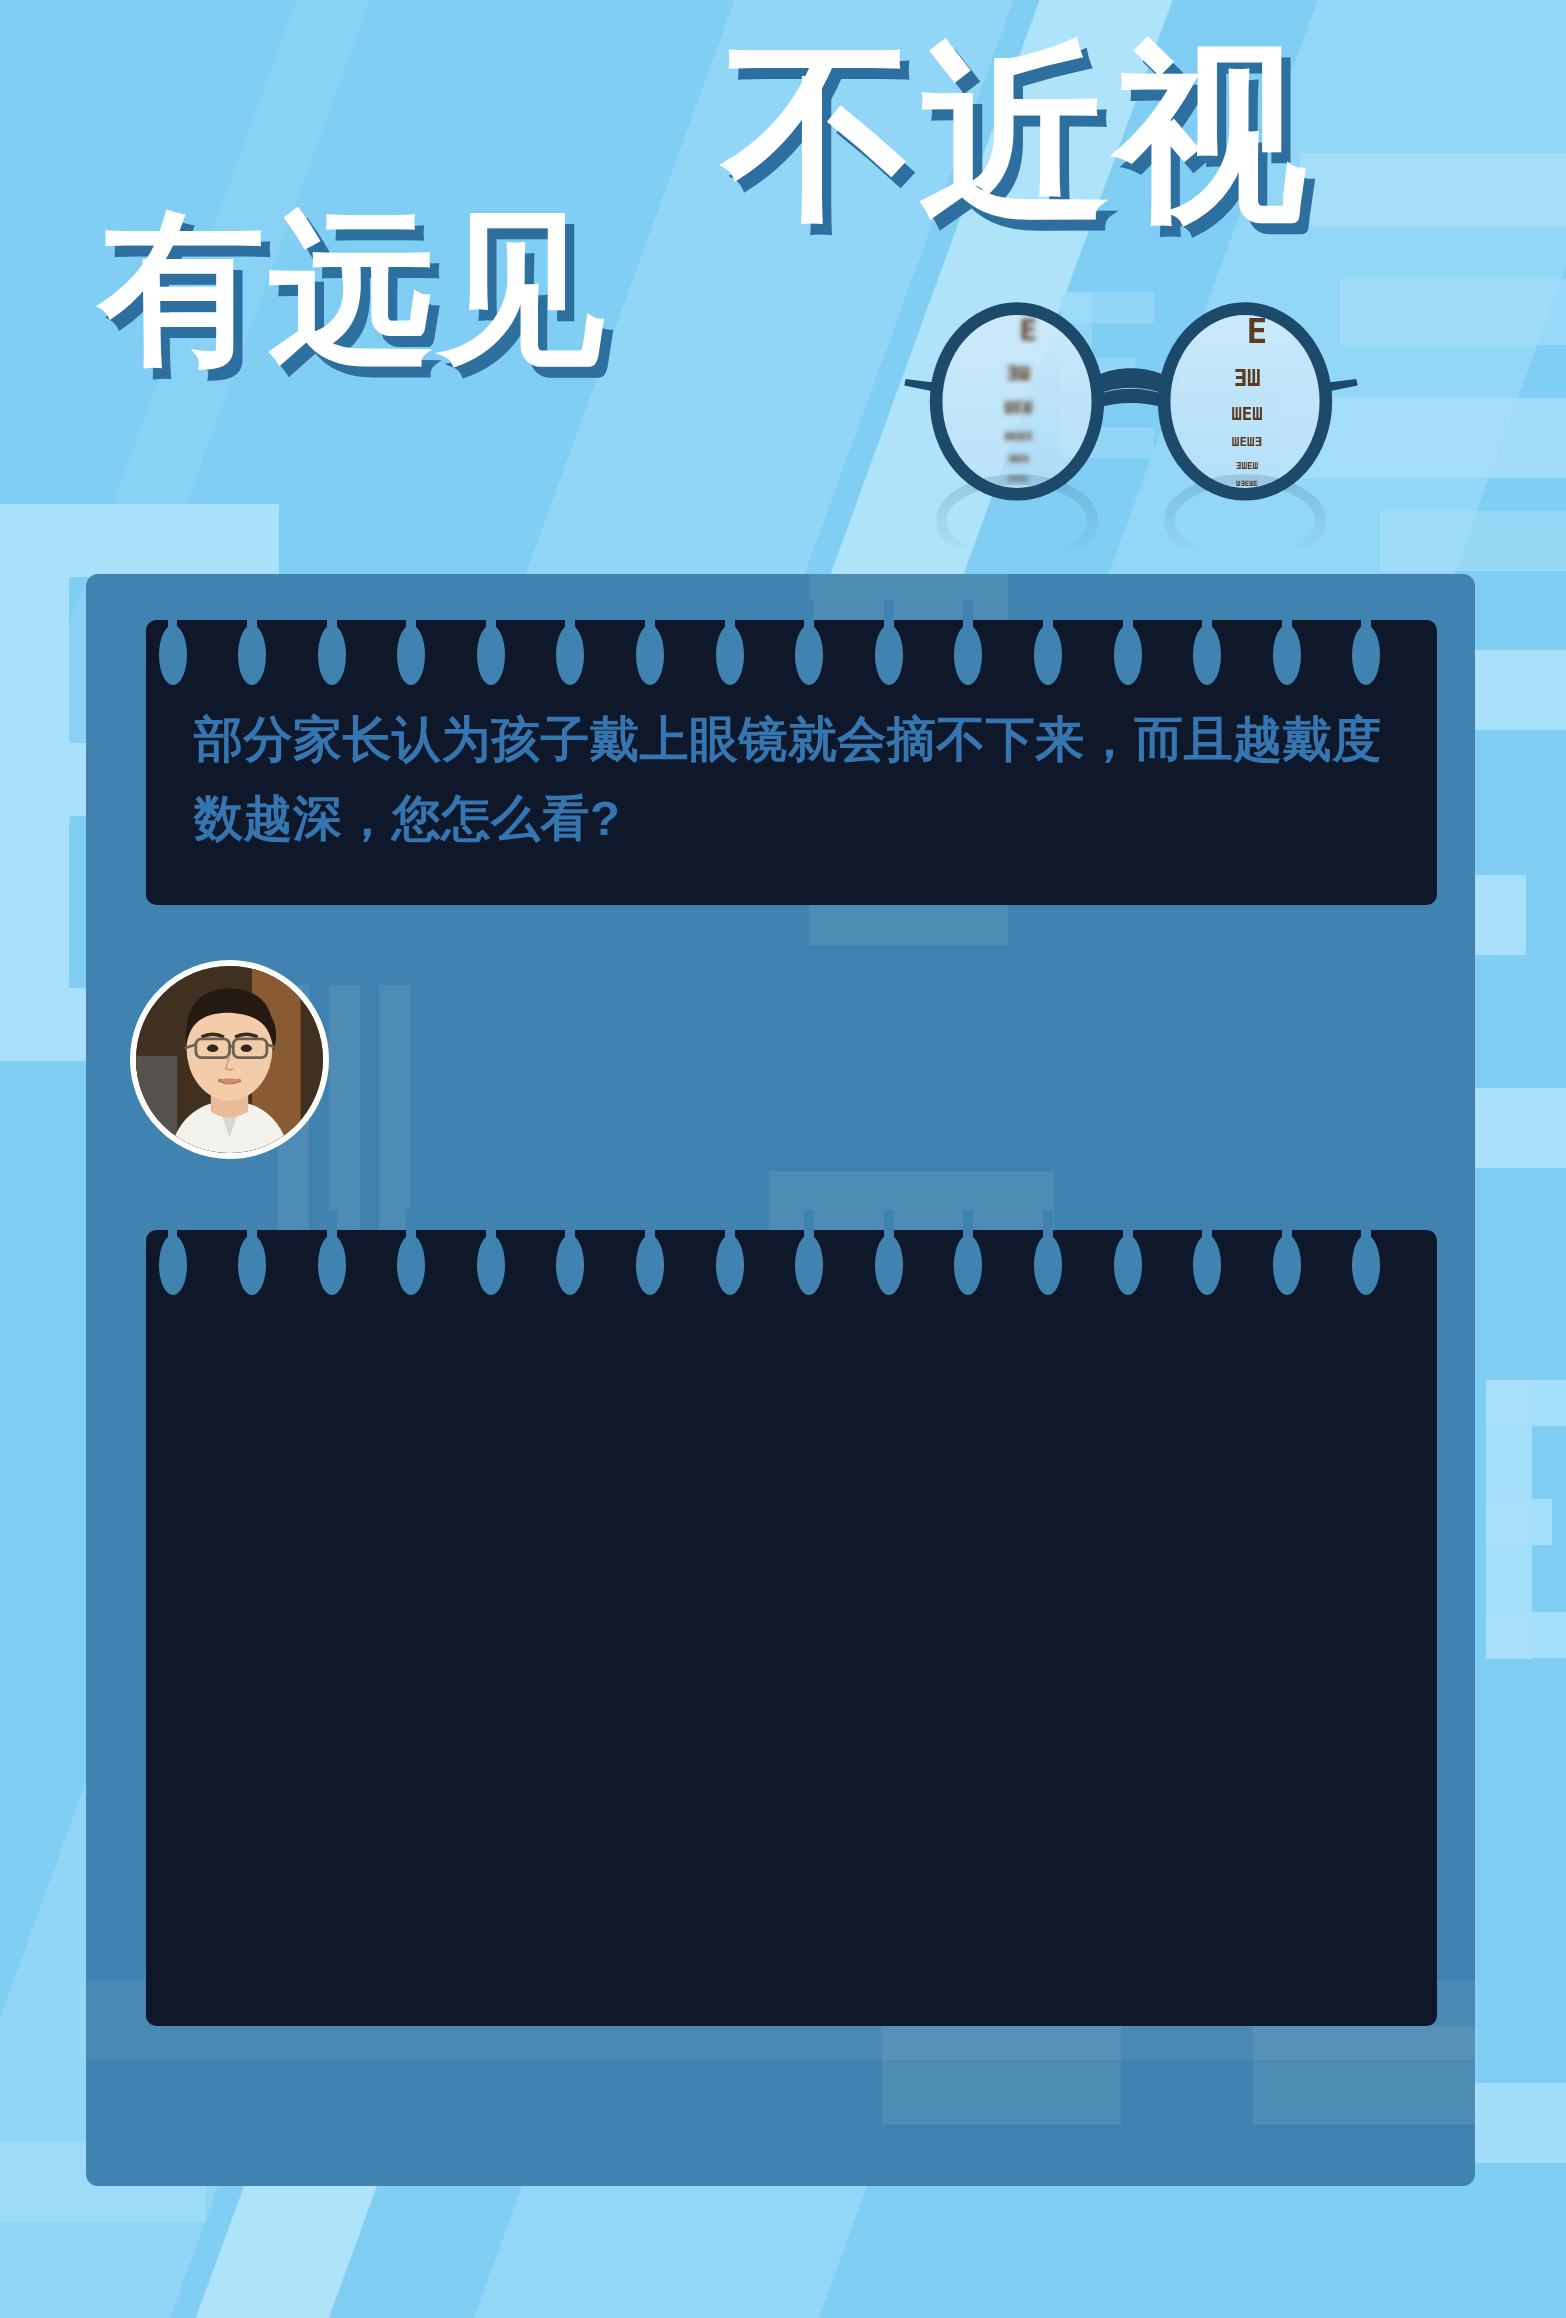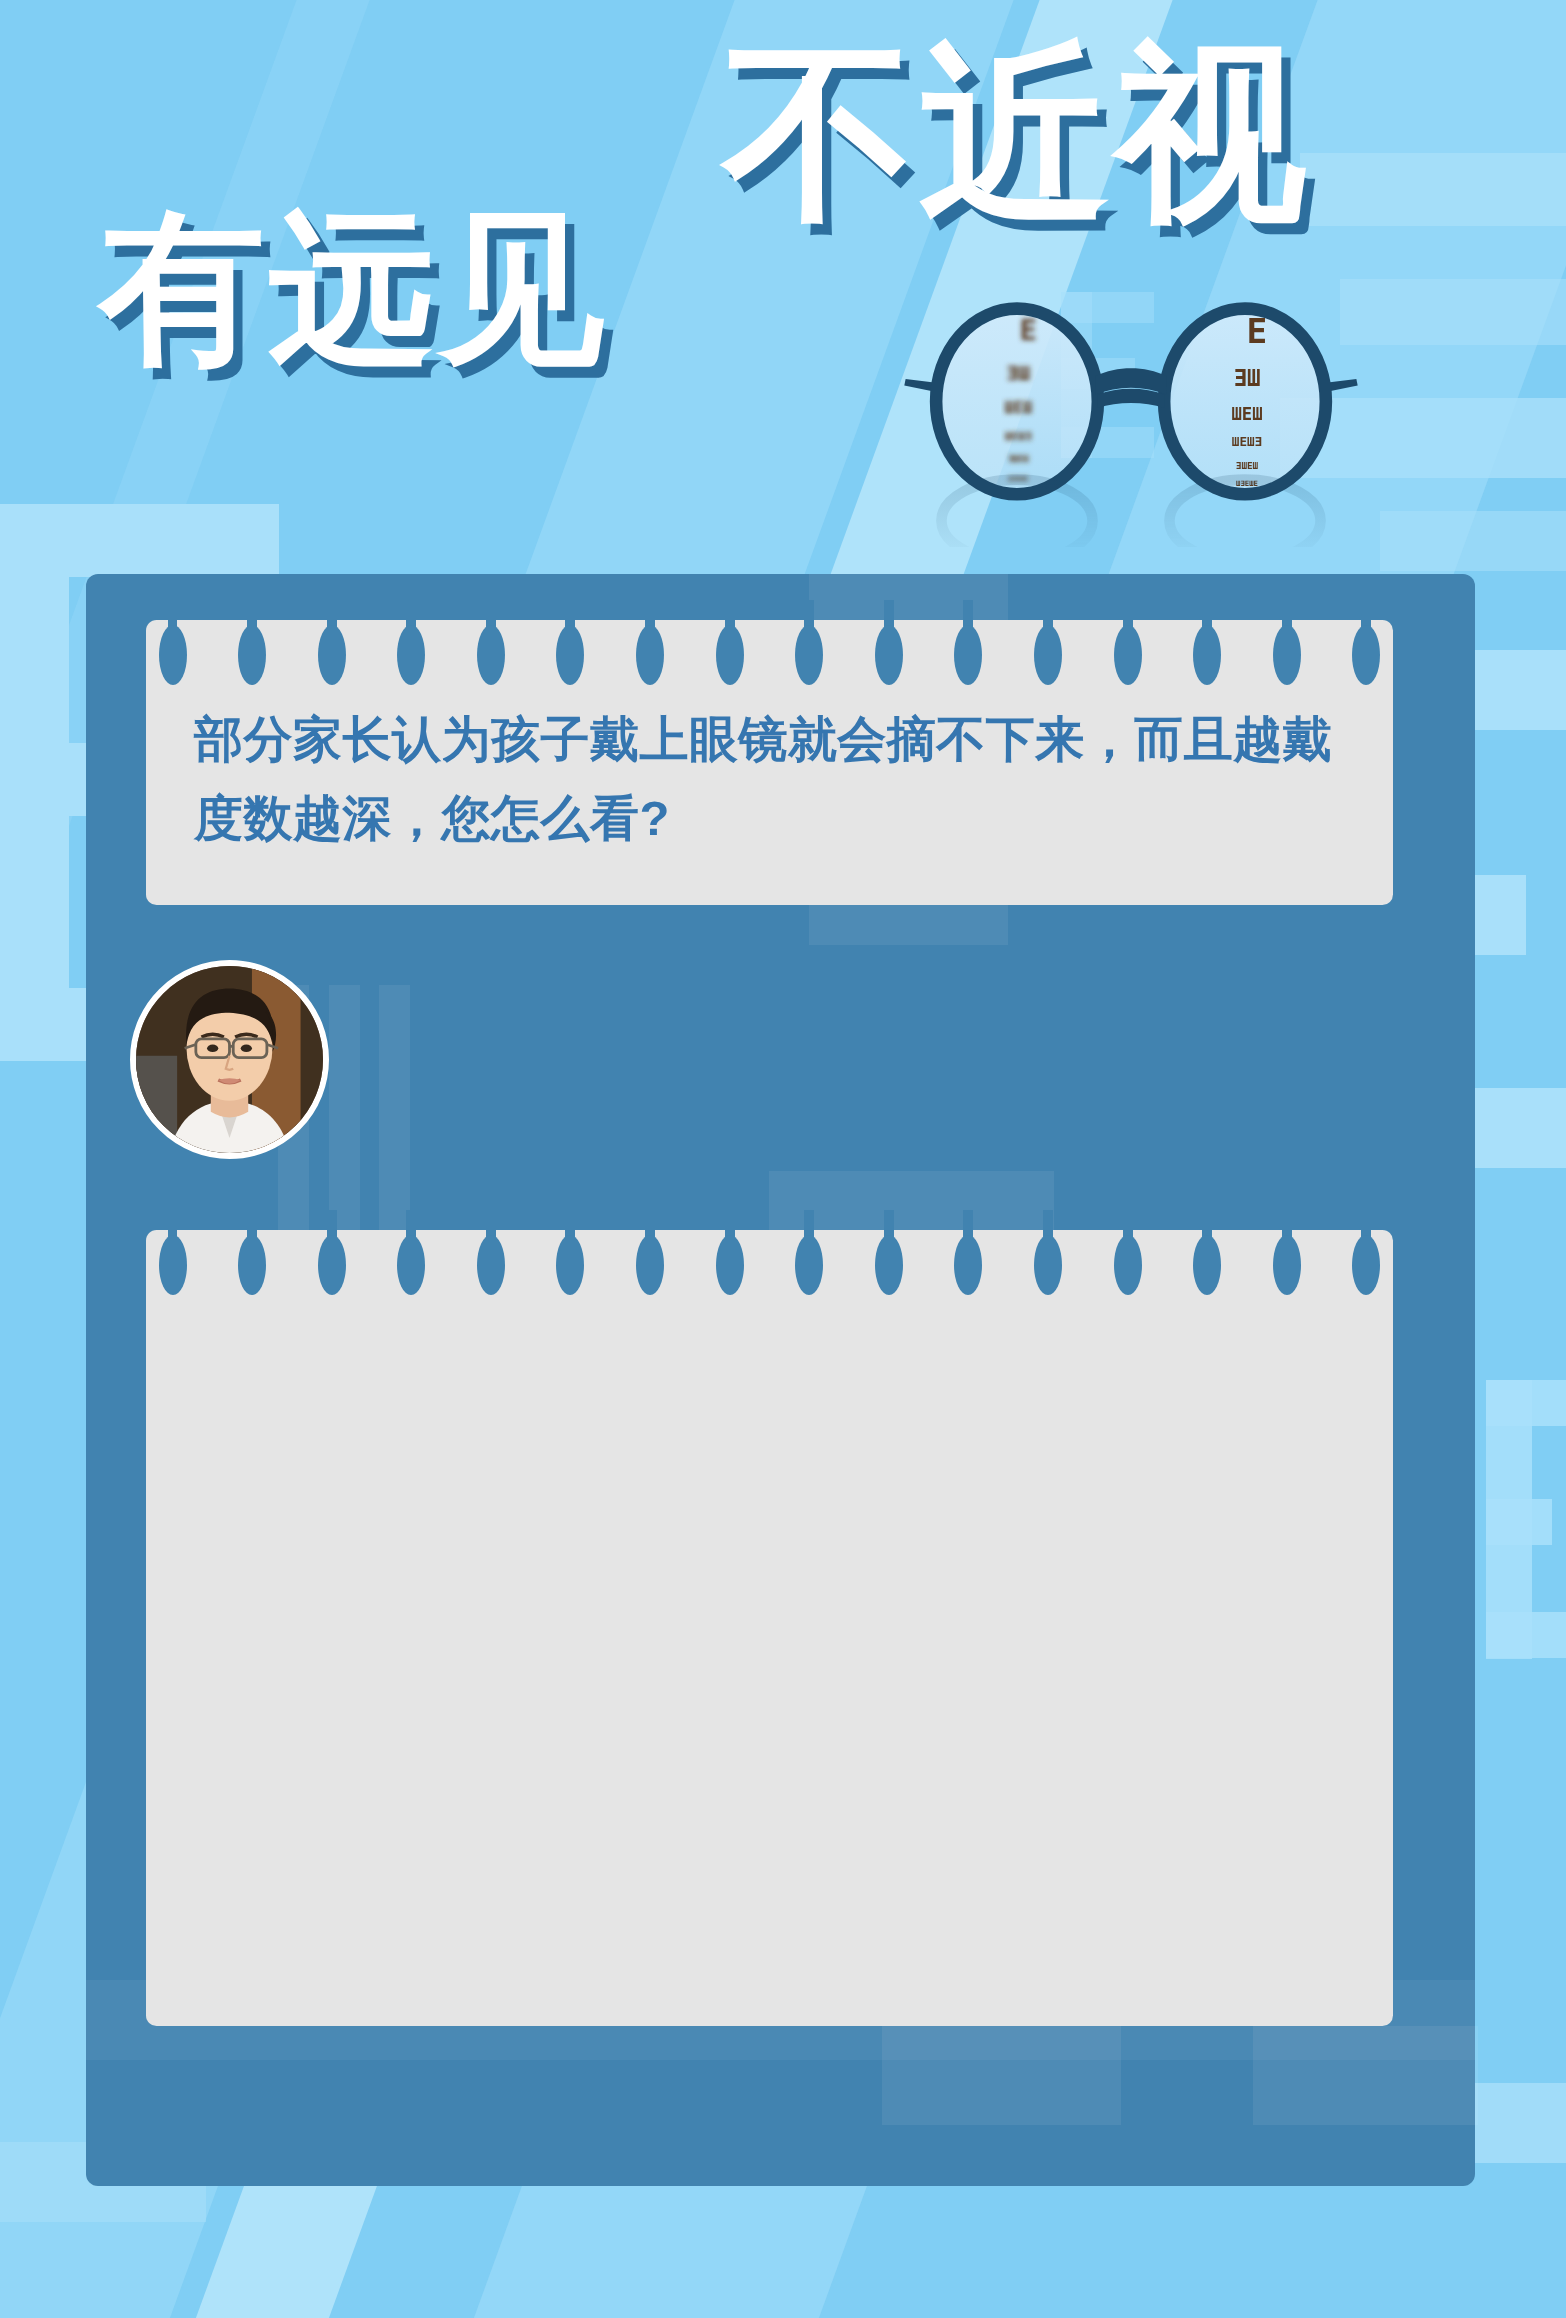--- a/index.html
+++ b/index.html
@@ -49,22 +49,23 @@
     width:1389px;height:1612px;
     background:#4183b0;
     border-radius:12px;
   }
   
   .pblk{position:absolute;background:#ffffff;opacity:.07;}
 
   
   .card{
     position:absolute;
-    background:#e5e5e5;
+    background:#0f172a;
     border-radius:10.6px;
+    padding-left:44px;
   }
   #q-card{left:146px;top:620px;width:1247px;height:285px;}
   #a-card{left:146px;top:1230px;width:1247px;height:796px;}
 
   
   .spiral{position:absolute;left:0;top:0;width:100%;height:80px;}
   .pin{position:absolute;top:-20px;}
   .pin .stem{
     position:absolute;left:50%;margin-left:-4.6px;top:0;width:9.3px;height:48px;
     background:#4183b0;

